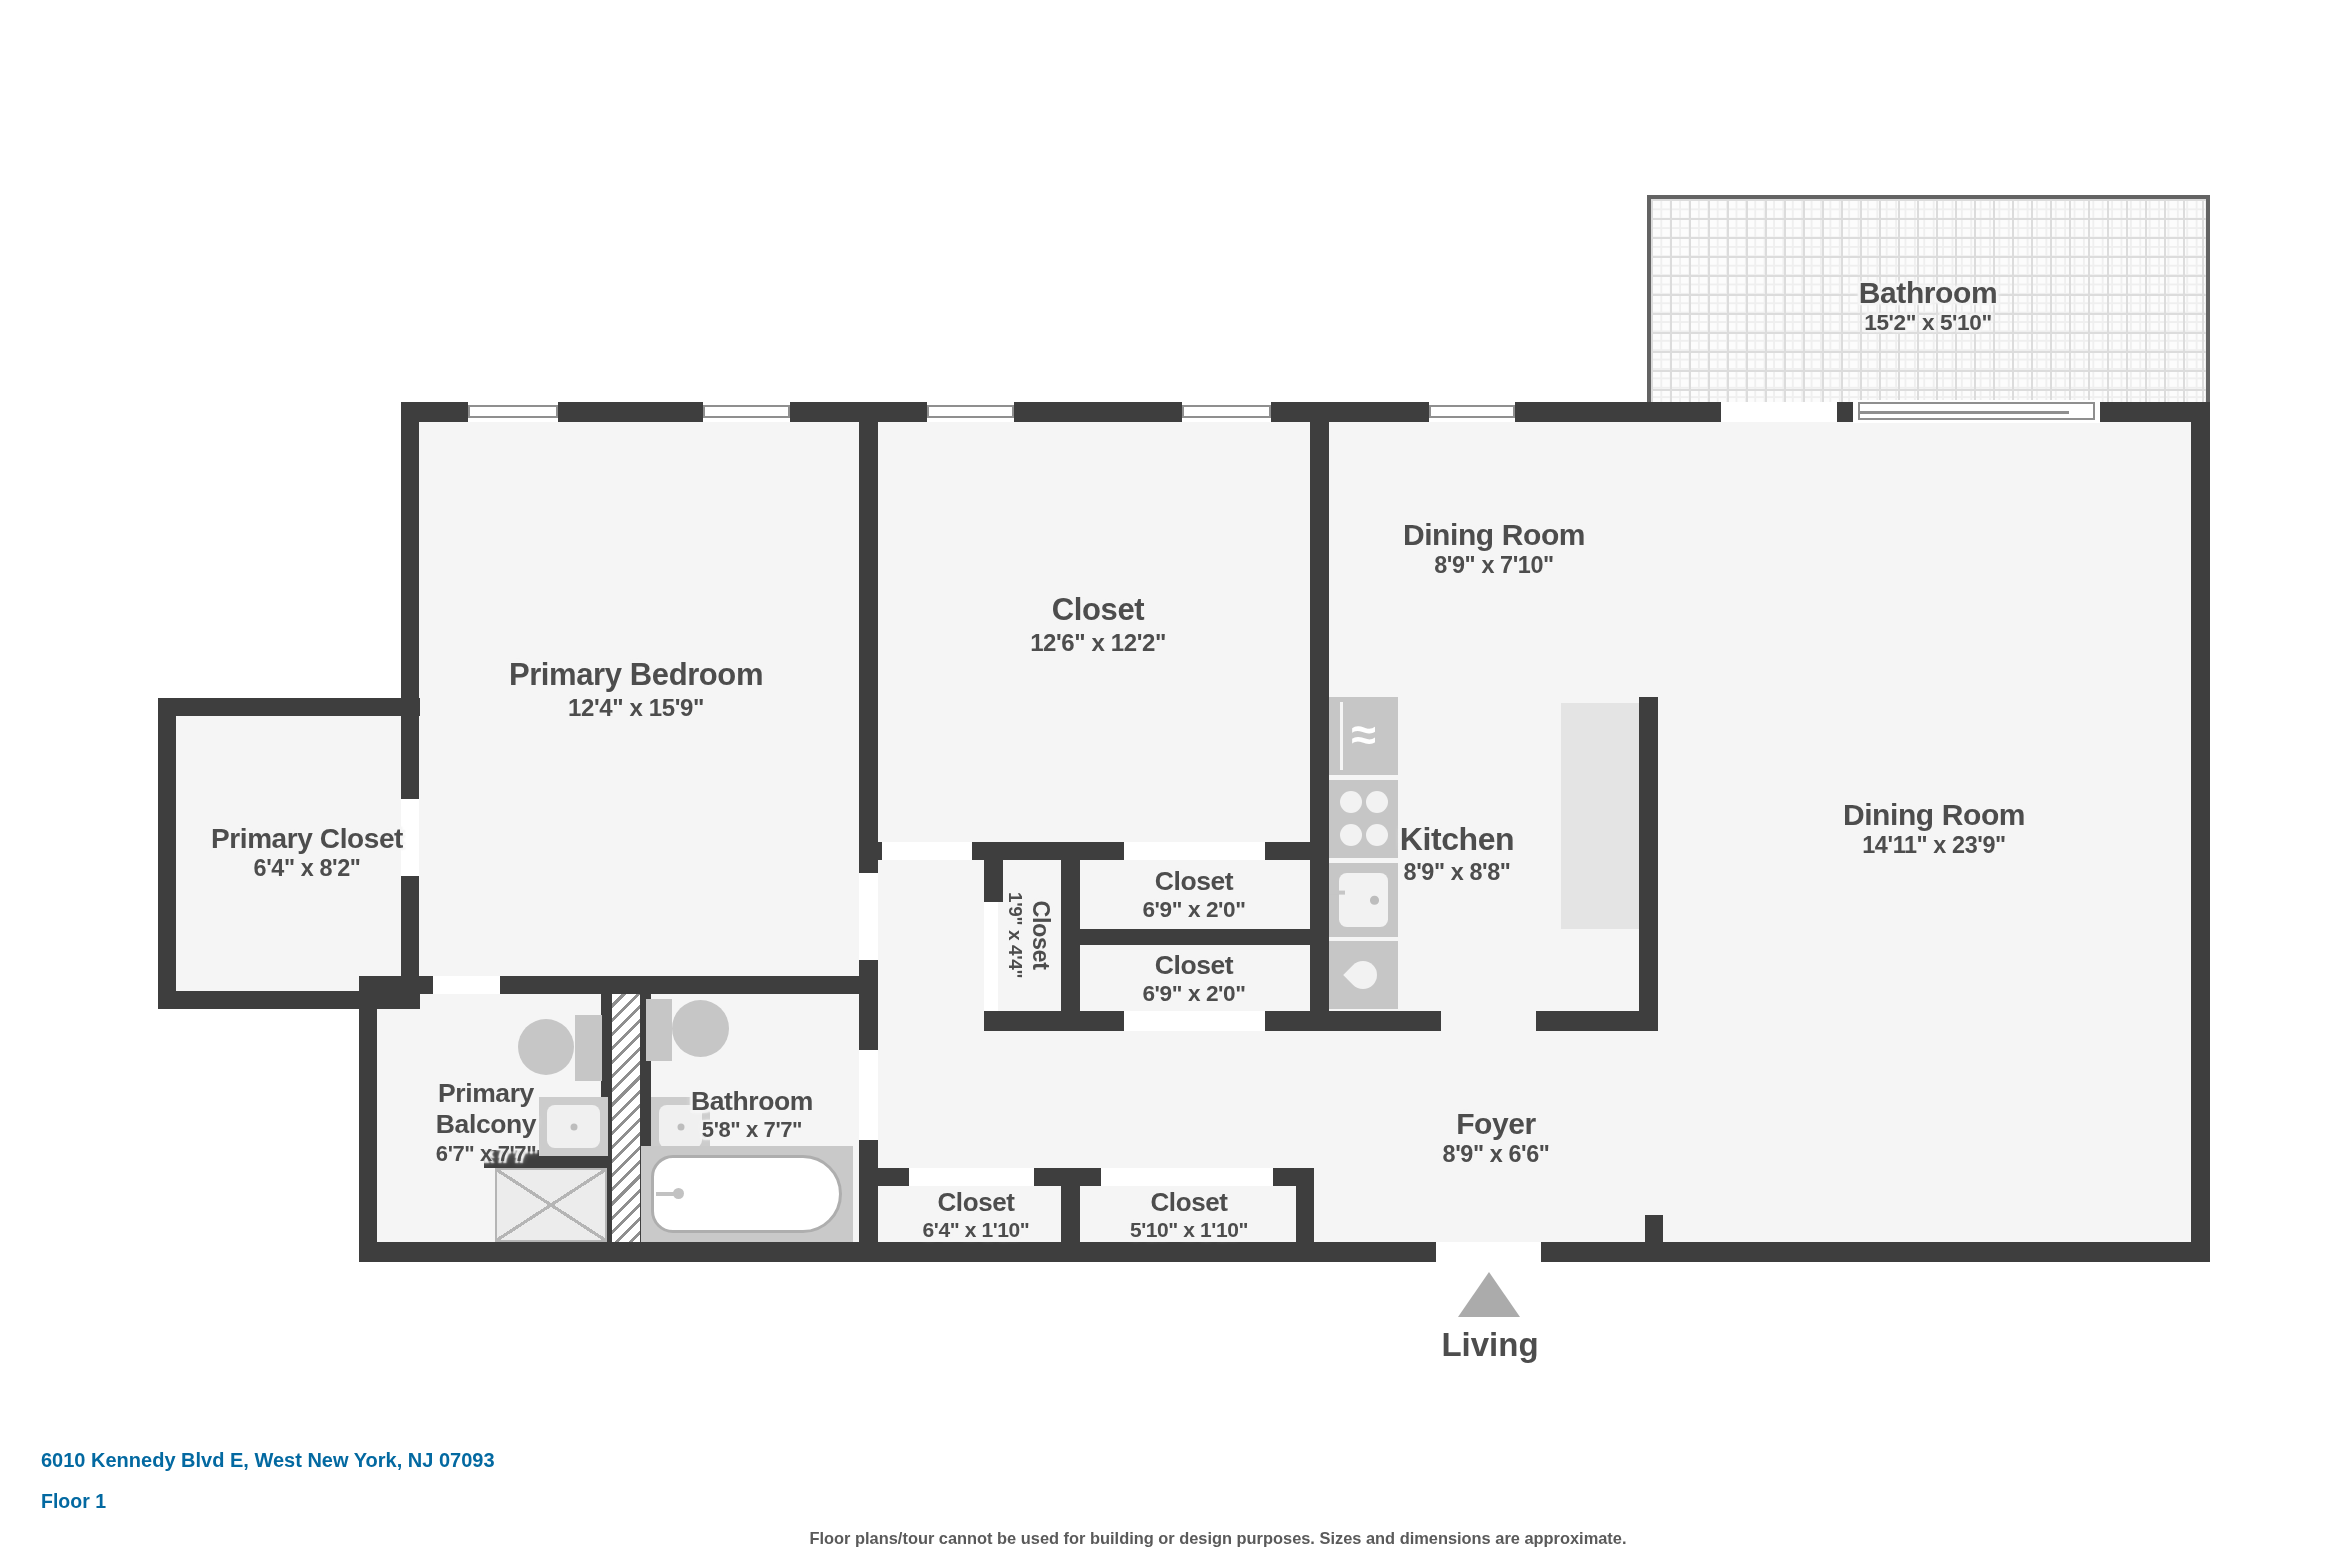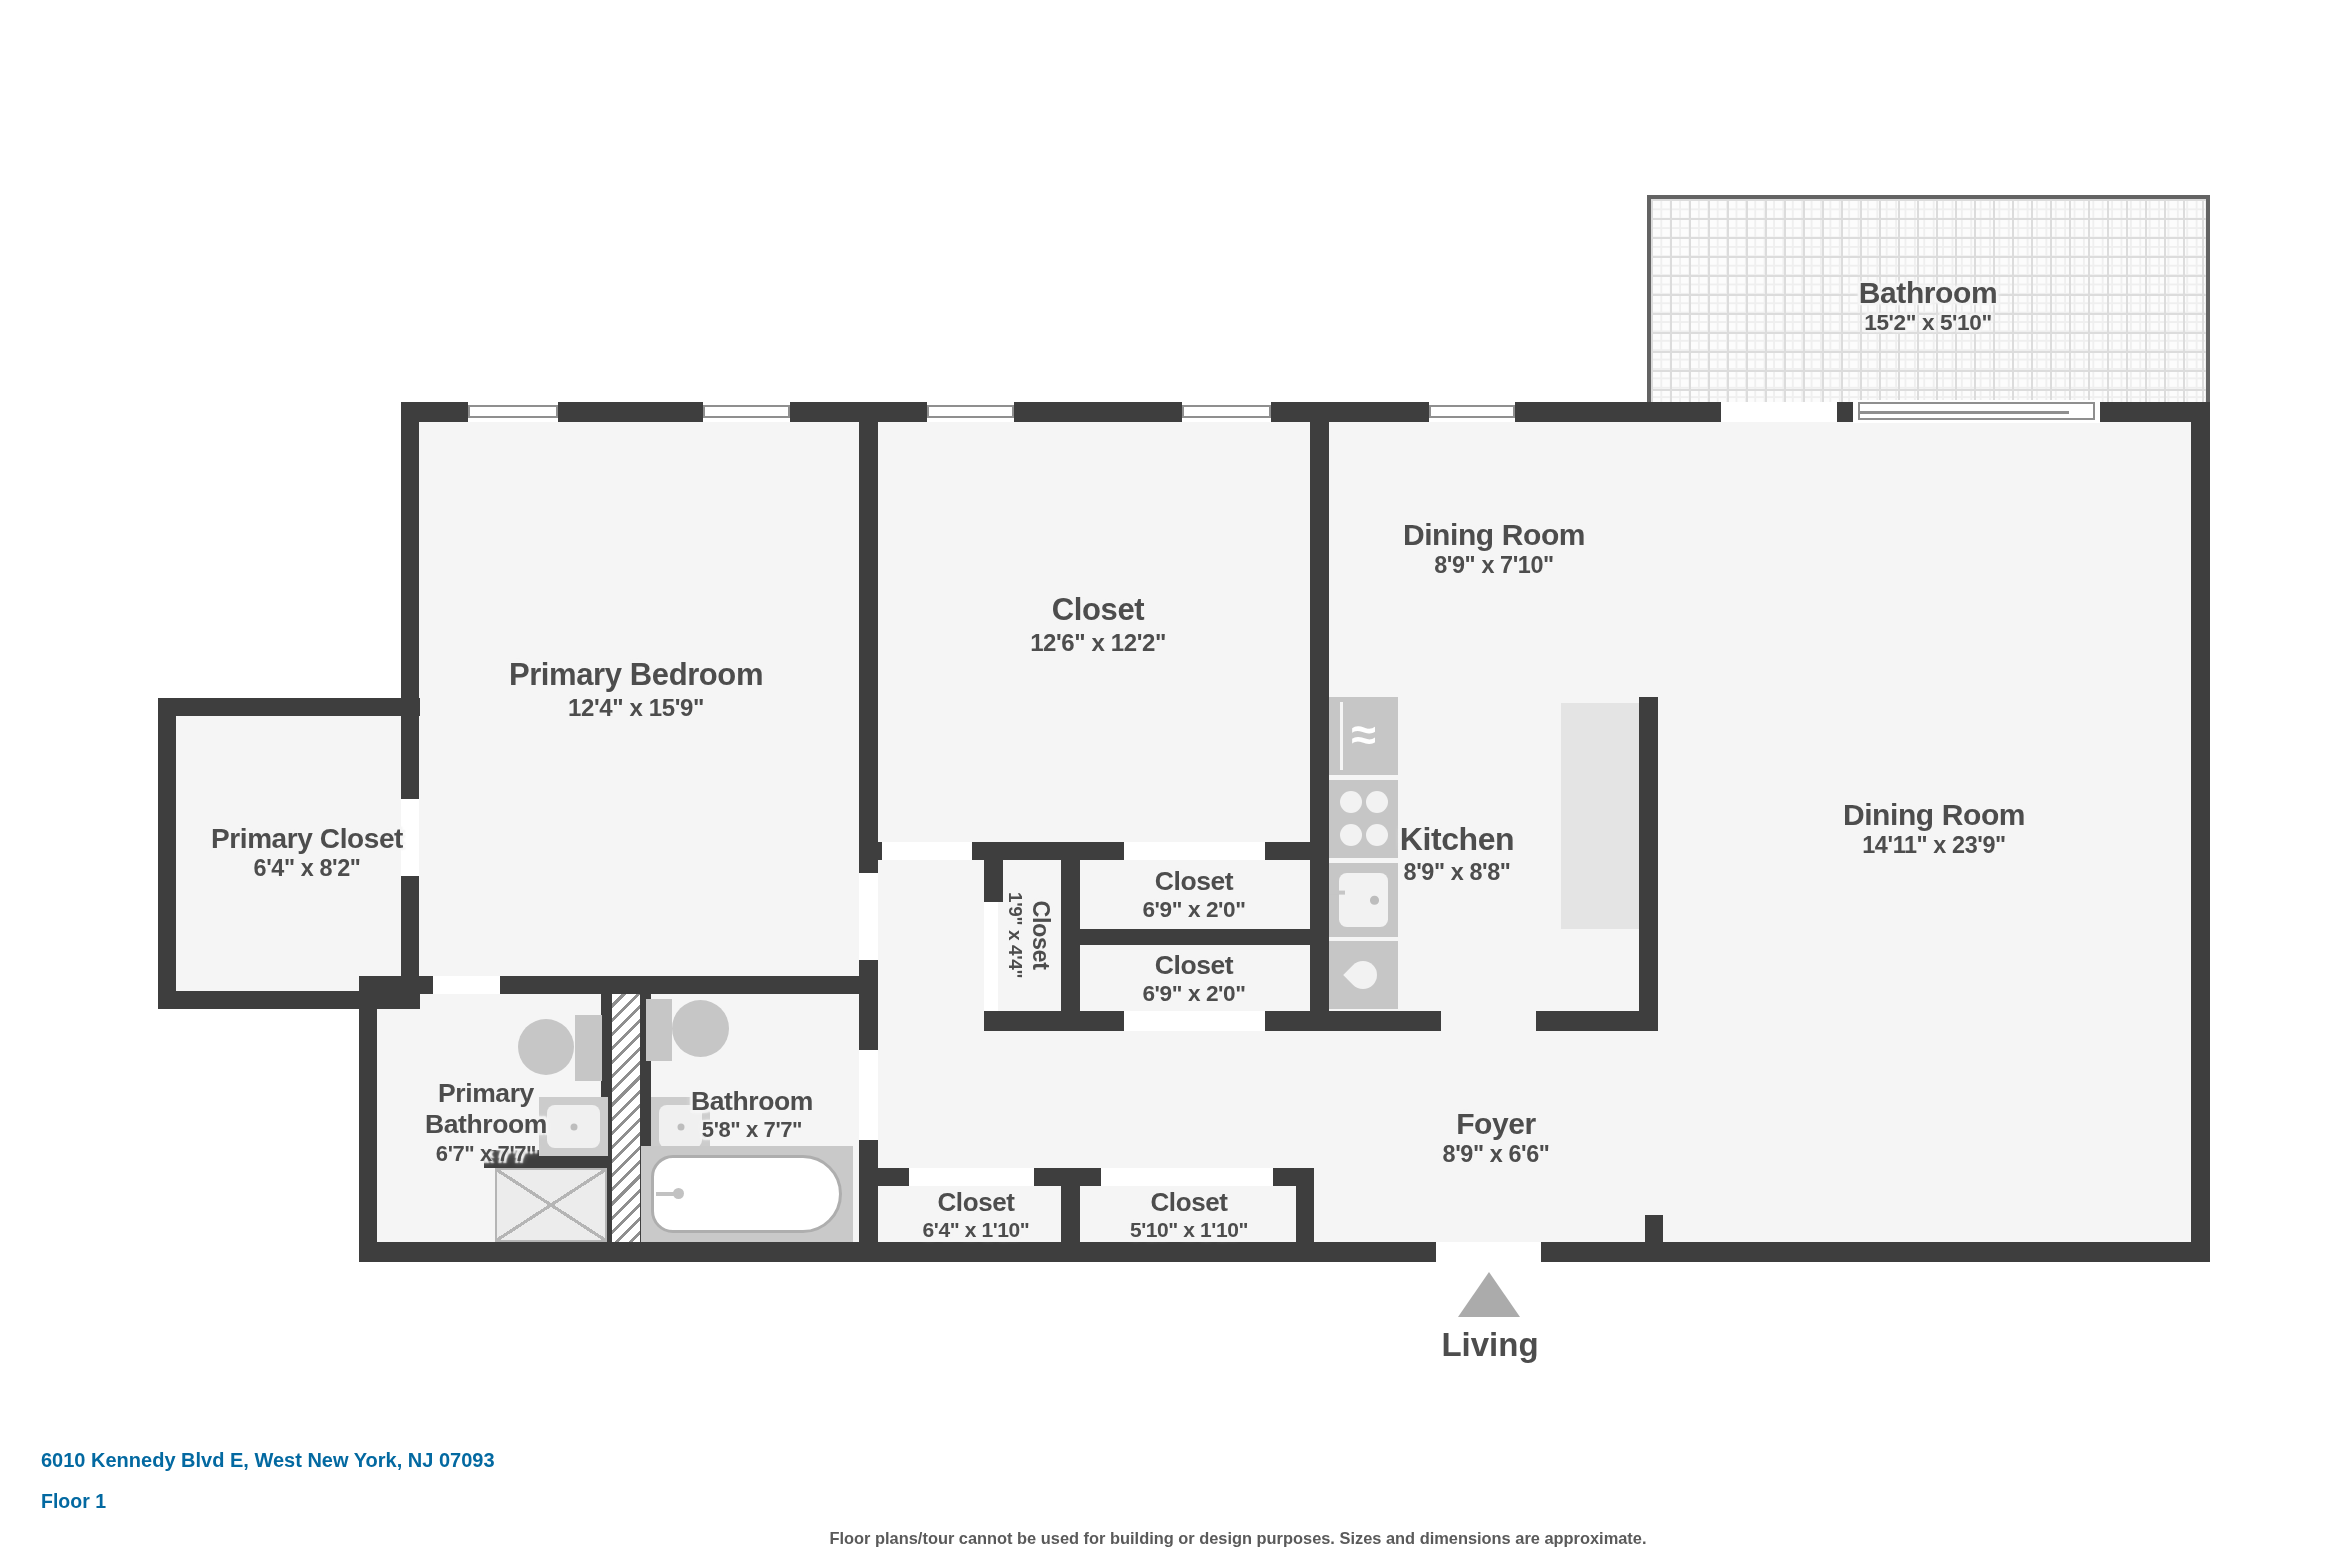--- a/index.html
+++ b/index.html
@@ -178,27 +178,27 @@
       <div class="room-label" style="left: 636px; top: 689px;"><div class="rn" style="font-size: 31px;">Primary Bedroom</div><div class="rd" style="font-size: 24px;">12'4" x 15'9"</div></div>
       <div class="room-label" style="left: 1098px; top: 624px;"><div class="rn" style="font-size: 31px;">Closet</div><div class="rd" style="font-size: 24px;">12'6" x 12'2"</div></div>
       <div class="room-label" style="left: 1494px; top: 548px;"><div class="rn" style="font-size: 30px;">Dining Room</div><div class="rd" style="font-size: 23.4px;">8'9" x 7'10"</div></div>
       <div class="room-label" style="left: 1934px; top: 828px;"><div class="rn" style="font-size: 30px;">Dining Room</div><div class="rd" style="font-size: 23.4px;">14'11" x 23'9"</div></div>
       <div class="room-label" style="left: 1457px; top: 854px;"><div class="rn" style="font-size: 32px;">Kitchen</div><div class="rd" style="font-size: 23.4px;">8'9" x 8'8"</div></div>
       <div class="room-label" style="left: 283px; top: 852px; margin-left: 24px;"><div class="rn" style="font-size: 28px;">Primary Closet</div><div class="rd" style="font-size: 23.4px;">6'4" x 8'2"</div></div>
       <div class="room-label rot" style="left: 1029px; top: 935px;"><div class="rn" style="font-size: 23.4px;">Closet</div><div class="rd" style="font-size: 19px;">1'9" x 4'4"</div></div>
       <div class="room-label" style="left: 1194px; top: 895px;"><div class="rn" style="font-size: 26.5px;">Closet</div><div class="rd" style="font-size: 22.6px;">6'9" x 2'0"</div></div>
       <div class="room-label" style="left: 1194px; top: 979px;"><div class="rn" style="font-size: 26.5px;">Closet</div><div class="rd" style="font-size: 22.6px;">6'9" x 2'0"</div></div>
       <div class="room-label" style="left: 486px; top: 1122px;"><div class="rn" style="font-size: 26.5px;">Primary
-Bathroom</div><div class="rd" style="font-size: 22px;">6'7" x 7'7"</div></div>
+Balcony</div><div class="rd" style="font-size: 22px;">6'7" x 7'7"</div></div>
       <div class="room-label" style="left: 752px; top: 1115px;"><div class="rn" style="font-size: 26.5px;">Bathroom</div><div class="rd" style="font-size: 22px;">5'8" x 7'7"</div></div>
       <div class="room-label" style="left: 976px; top: 1215px;"><div class="rn" style="font-size: 26px;">Closet</div><div class="rd" style="font-size: 21px;">6'4" x 1'10"</div></div>
       <div class="room-label" style="left: 1189px; top: 1215px;"><div class="rn" style="font-size: 26px;">Closet</div><div class="rd" style="font-size: 21px;">5'10" x 1'10"</div></div>
       <div class="room-label" style="left: 1496px; top: 1137px;"><div class="rn" style="font-size: 30px;">Foyer</div><div class="rd" style="font-size: 23.4px;">8'9" x 6'6"</div></div>
     </div>
 
   <div class="entry-tri" style="left:1458px;top:1272px;"></div>
   <div class="entry-label" style="left:1490px;top:1326px;">Living</div>
 
   <div class="footer-line" style="left:41px;top:1449px;font-size:20px;">6010 Kennedy Blvd E, West New York, NJ 07093</div>
   <div class="footer-line" style="left:41px;top:1490px;font-size:19.5px;">Floor 1</div>
-  <div class="disclaimer" style="left:1218px;top:1529px;margin-left:20px;">Floor plans/tour cannot be used for building or design purposes. Sizes and dimensions are approximate.</div>
+  <div class="disclaimer" style="left:1218px;top:1529px;">Floor plans/tour cannot be used for building or design purposes. Sizes and dimensions are approximate.</div>
 </div>
 
 
 </body></html>

